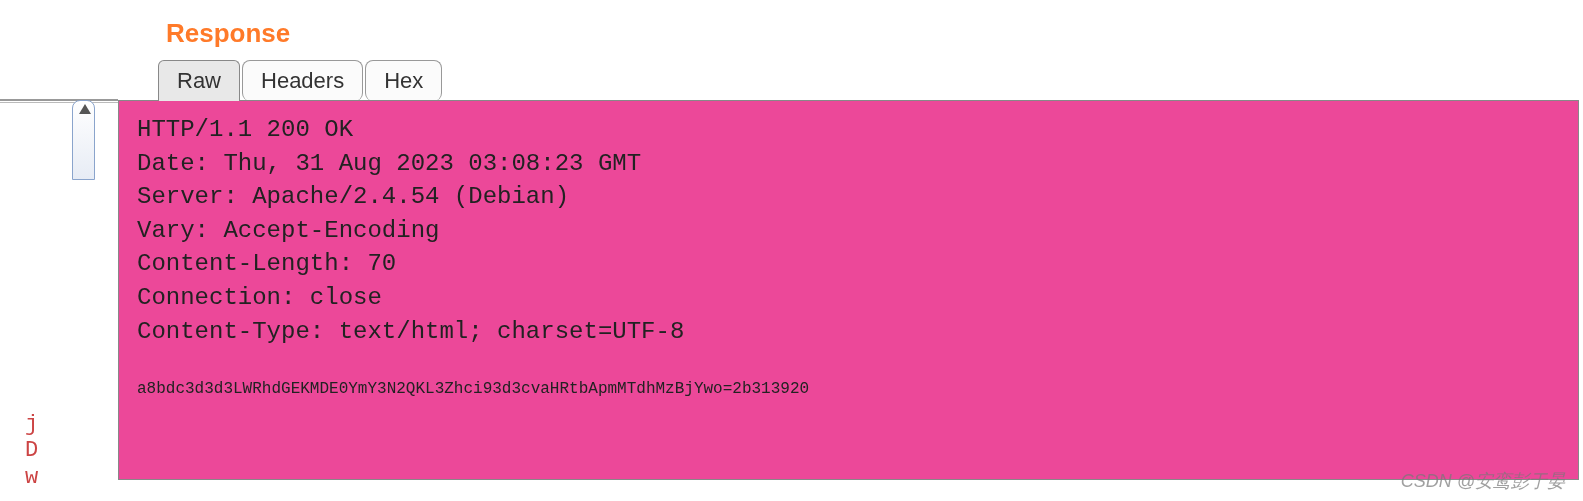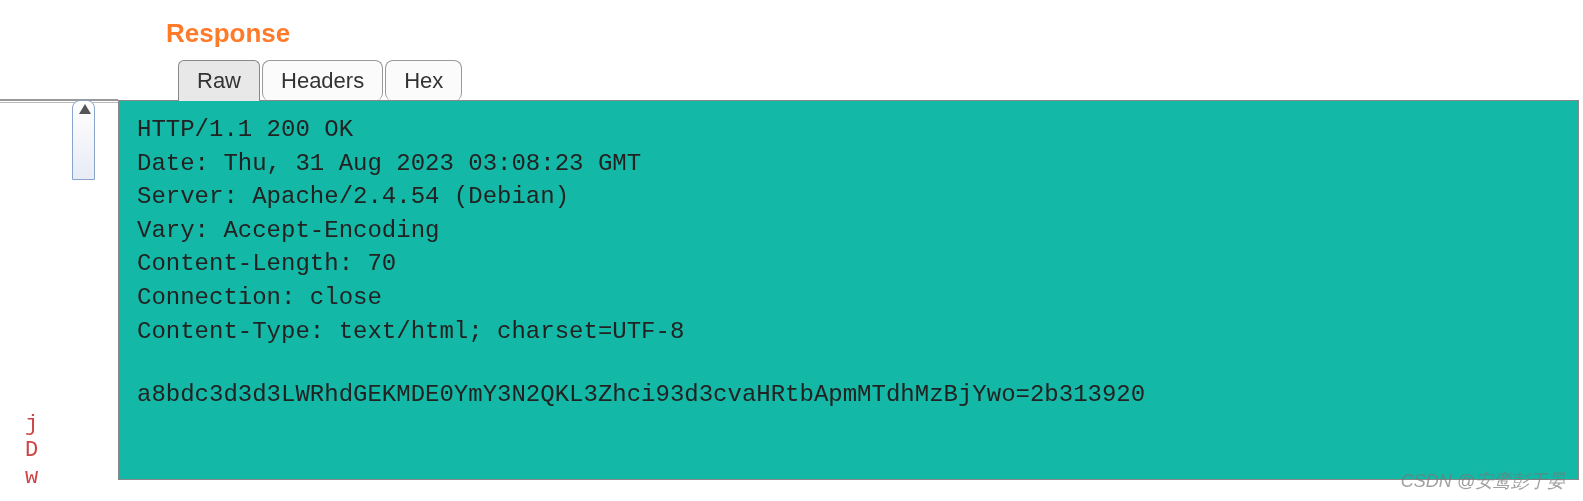--- a/index.html
+++ b/index.html
@@ -61,21 +61,21 @@
     }
     .panel-title {
       color: #ff7a29;
       font-weight: bold;
       font-size: 26px;
       margin: 18px 0 10px 48px;
     }
     .tab-bar {
       display: flex;
       align-items: flex-end;
-      margin-left: 60px;
+      margin-left: 40px;
       height: 42px;
       position: relative;
     }
     .tab {
       border: 1px solid #999;
       border-bottom: none;
       border-top-left-radius: 6px;
       border-top-right-radius: 6px;
       padding: 7px 18px;
       font-size: 22px;
@@ -92,35 +92,35 @@
       border-color: #888;
     }
     .tab.inactive {
       background: #fbfbfb;
       border-radius: 8px;
     }
     .content-box {
       border: 1px solid #888;
       margin: 0 2px 0 0;
       padding: 12px 0 0 18px;
-      background: #14b8a6;
+      background: #ec4899;
       height: 380px;
       position: relative;
       top: -1px;
     }
     .http-text {
       font-family: "Courier New", monospace;
       font-size: 24px;
       line-height: 1.4;
       color: #222;
       white-space: pre;
     }
     .body-text {
       font-family: "Courier New", monospace;
-      font-size: 24px;
+      font-size: 16px;
       line-height: 1.4;
       color: #222;
       margin-top: 30px;
       white-space: pre;
     }
     .watermark {
       position: absolute;
       right: 18px;
       bottom: 8px;
       color: rgba(120,120,120,0.7);

